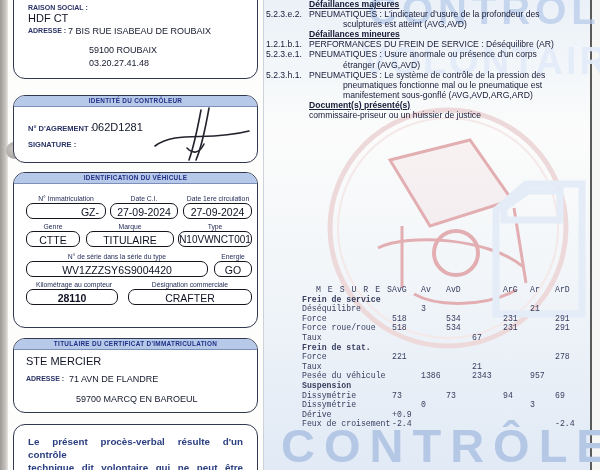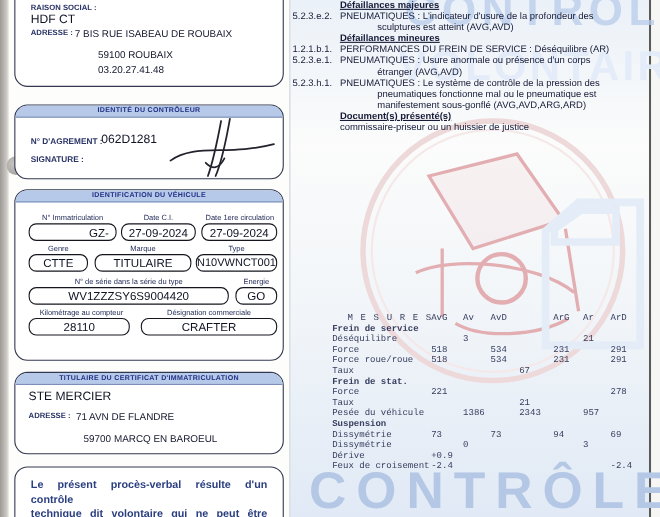--- a/index.html
+++ b/index.html
@@ -138,21 +138,21 @@
     <div class="fld" style="left:72px;top:58px;width:88px;">TITULAIRE</div>
     <div class="fld" style="left:164px;top:58px;width:74px;font-size:10px;">N10VWNCT001</div>
 
     <div class="flab" style="left:12px;top:80px;width:182px;">N° de série dans la série du type</div>
     <div class="flab" style="left:200px;top:80px;width:38px;">Energie</div>
     <div class="fld" style="left:12px;top:88px;width:182px;">WV1ZZZSY6S9004420</div>
     <div class="fld" style="left:200px;top:88px;width:38px;">GO</div>
 
     <div class="flab" style="left:12px;top:108px;width:96px;">Kilométrage au compteur</div>
     <div class="flab" style="left:114px;top:108px;width:124px;">Désignation commerciale</div>
-    <div class="fld" style="left:12px;top:116px;width:92px;">28110</div>
+    <div class="fld" style="left:12px;top:116px;width:92px;font-weight:bold;">28110</div>
     <div class="fld" style="left:114px;top:116px;width:124px;">CRAFTER</div>
   </div>
 
   <div class="box" style="top:338px;height:75px;z-index:2;">
     <div class="box-head">TITULAIRE DU CERTIFICAT D'IMMATRICULATION</div>
     <div class="abs val11" style="left:12px;top:16px;">STE MERCIER</div>
     <div class="abs lab7" style="left:12px;top:36px;">ADRESSE :</div>
     <div class="abs val9" style="left:55px;top:35px;">71 AVN DE FLANDRE</div>
     <div class="abs val9" style="left:62px;top:55px;">59700 MARCQ EN BAROEUL</div>
   </div>

